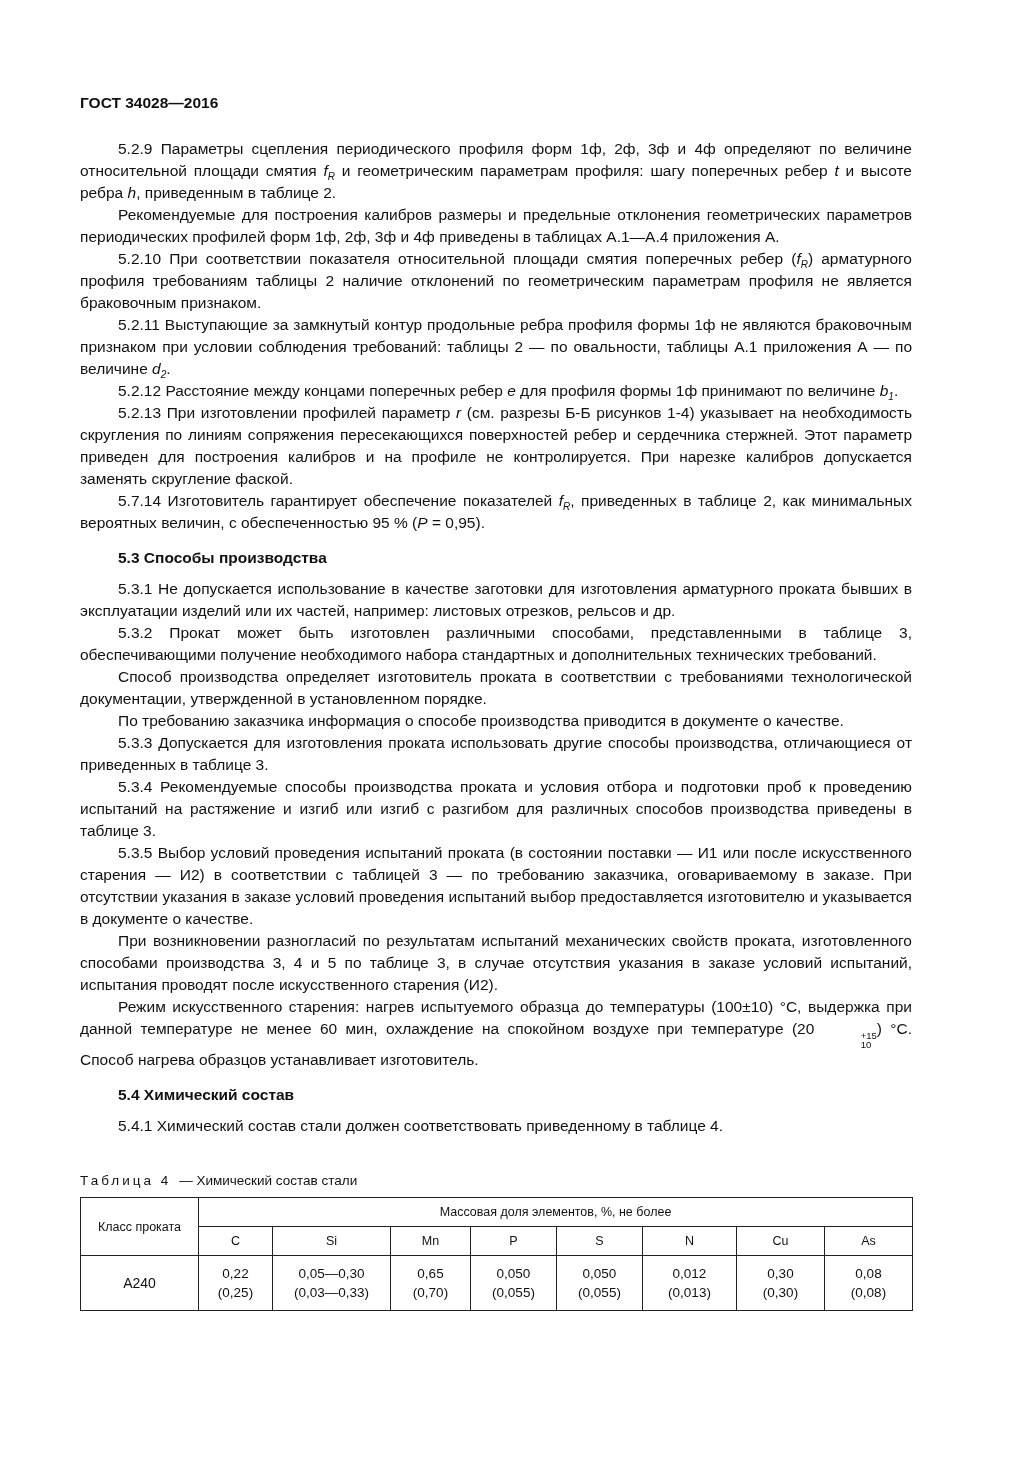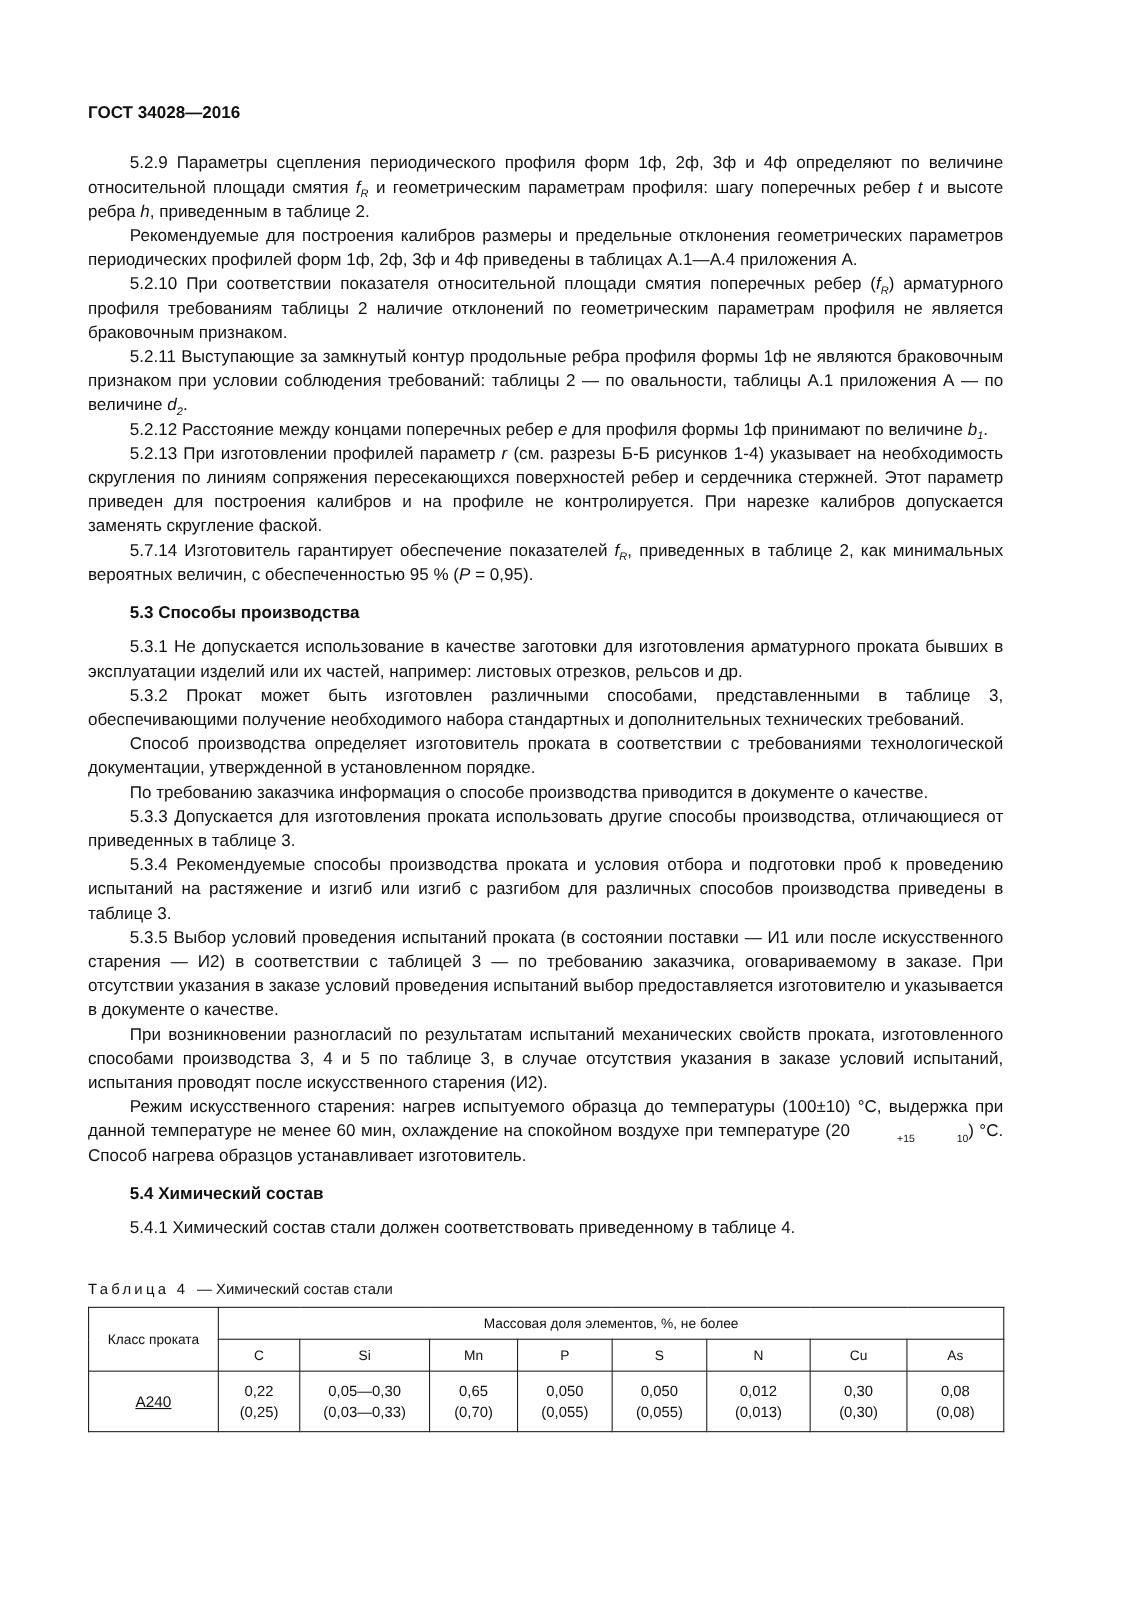--- a/index.html
+++ b/index.html
@@ -34,20 +34,21 @@
     font-size: 15.5px;
     font-weight: bold;
     margin: 13px 0 9px 0;
     text-indent: 38px;
     text-align: left;
   }
   .it { font-style: italic; }
   sub { font-size: 10px; line-height: 0; }
   .stack {
     display: inline-flex;
+    flex-direction: column;
     font-size: 9.5px;
     line-height: 9px;
     vertical-align: -5px;
     text-align: left;
   }
   .table-caption {
     margin-top: 36px;
     font-size: 13.5px;
   }
   .cap-label { letter-spacing: 3px; margin-right: 8px; }
@@ -66,21 +67,21 @@
     font-weight: normal;
     font-size: 12.5px;
     padding: 7px 4px;
   }
   .chem-table td {
     font-size: 13.5px;
     padding: 8px 4px;
     white-space: pre-line;
     line-height: 19px;
   }
-  .chem-table td.grade { font-size: 14px; text-decoration: underline; }
+  .chem-table td.grade { font-size: 14px; }
   .page-number {
     text-align: right;
     margin-top: 30px;
     font-size: 15px;
     padding-right: 10px;
   }
 </style>
 </head>
 <body>
 

